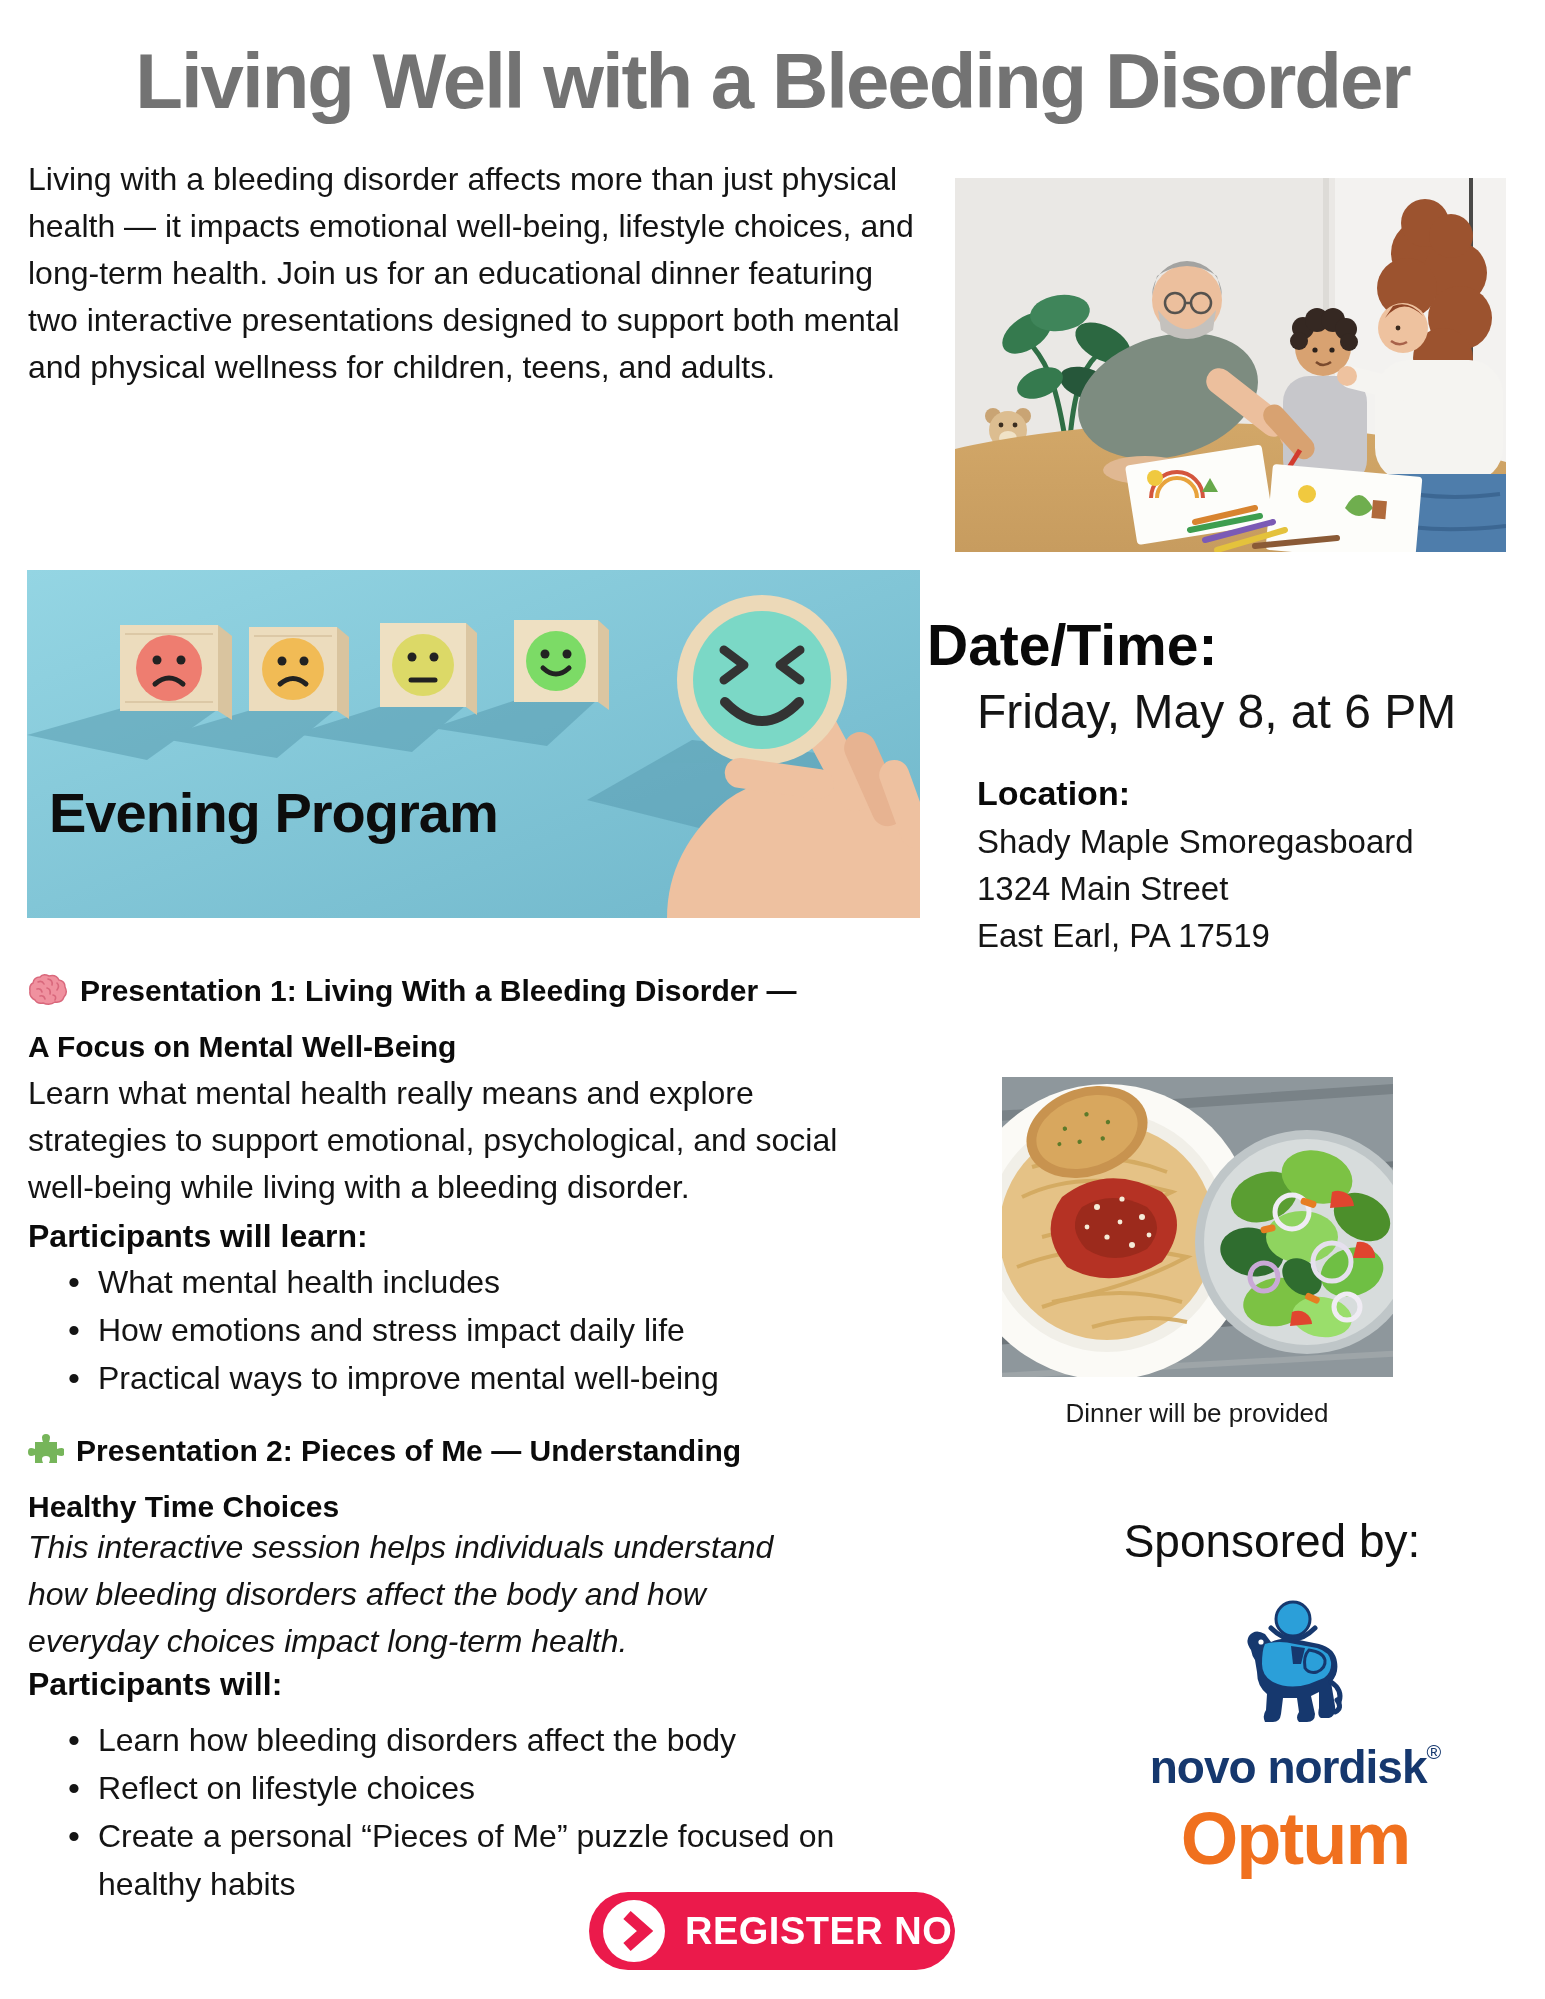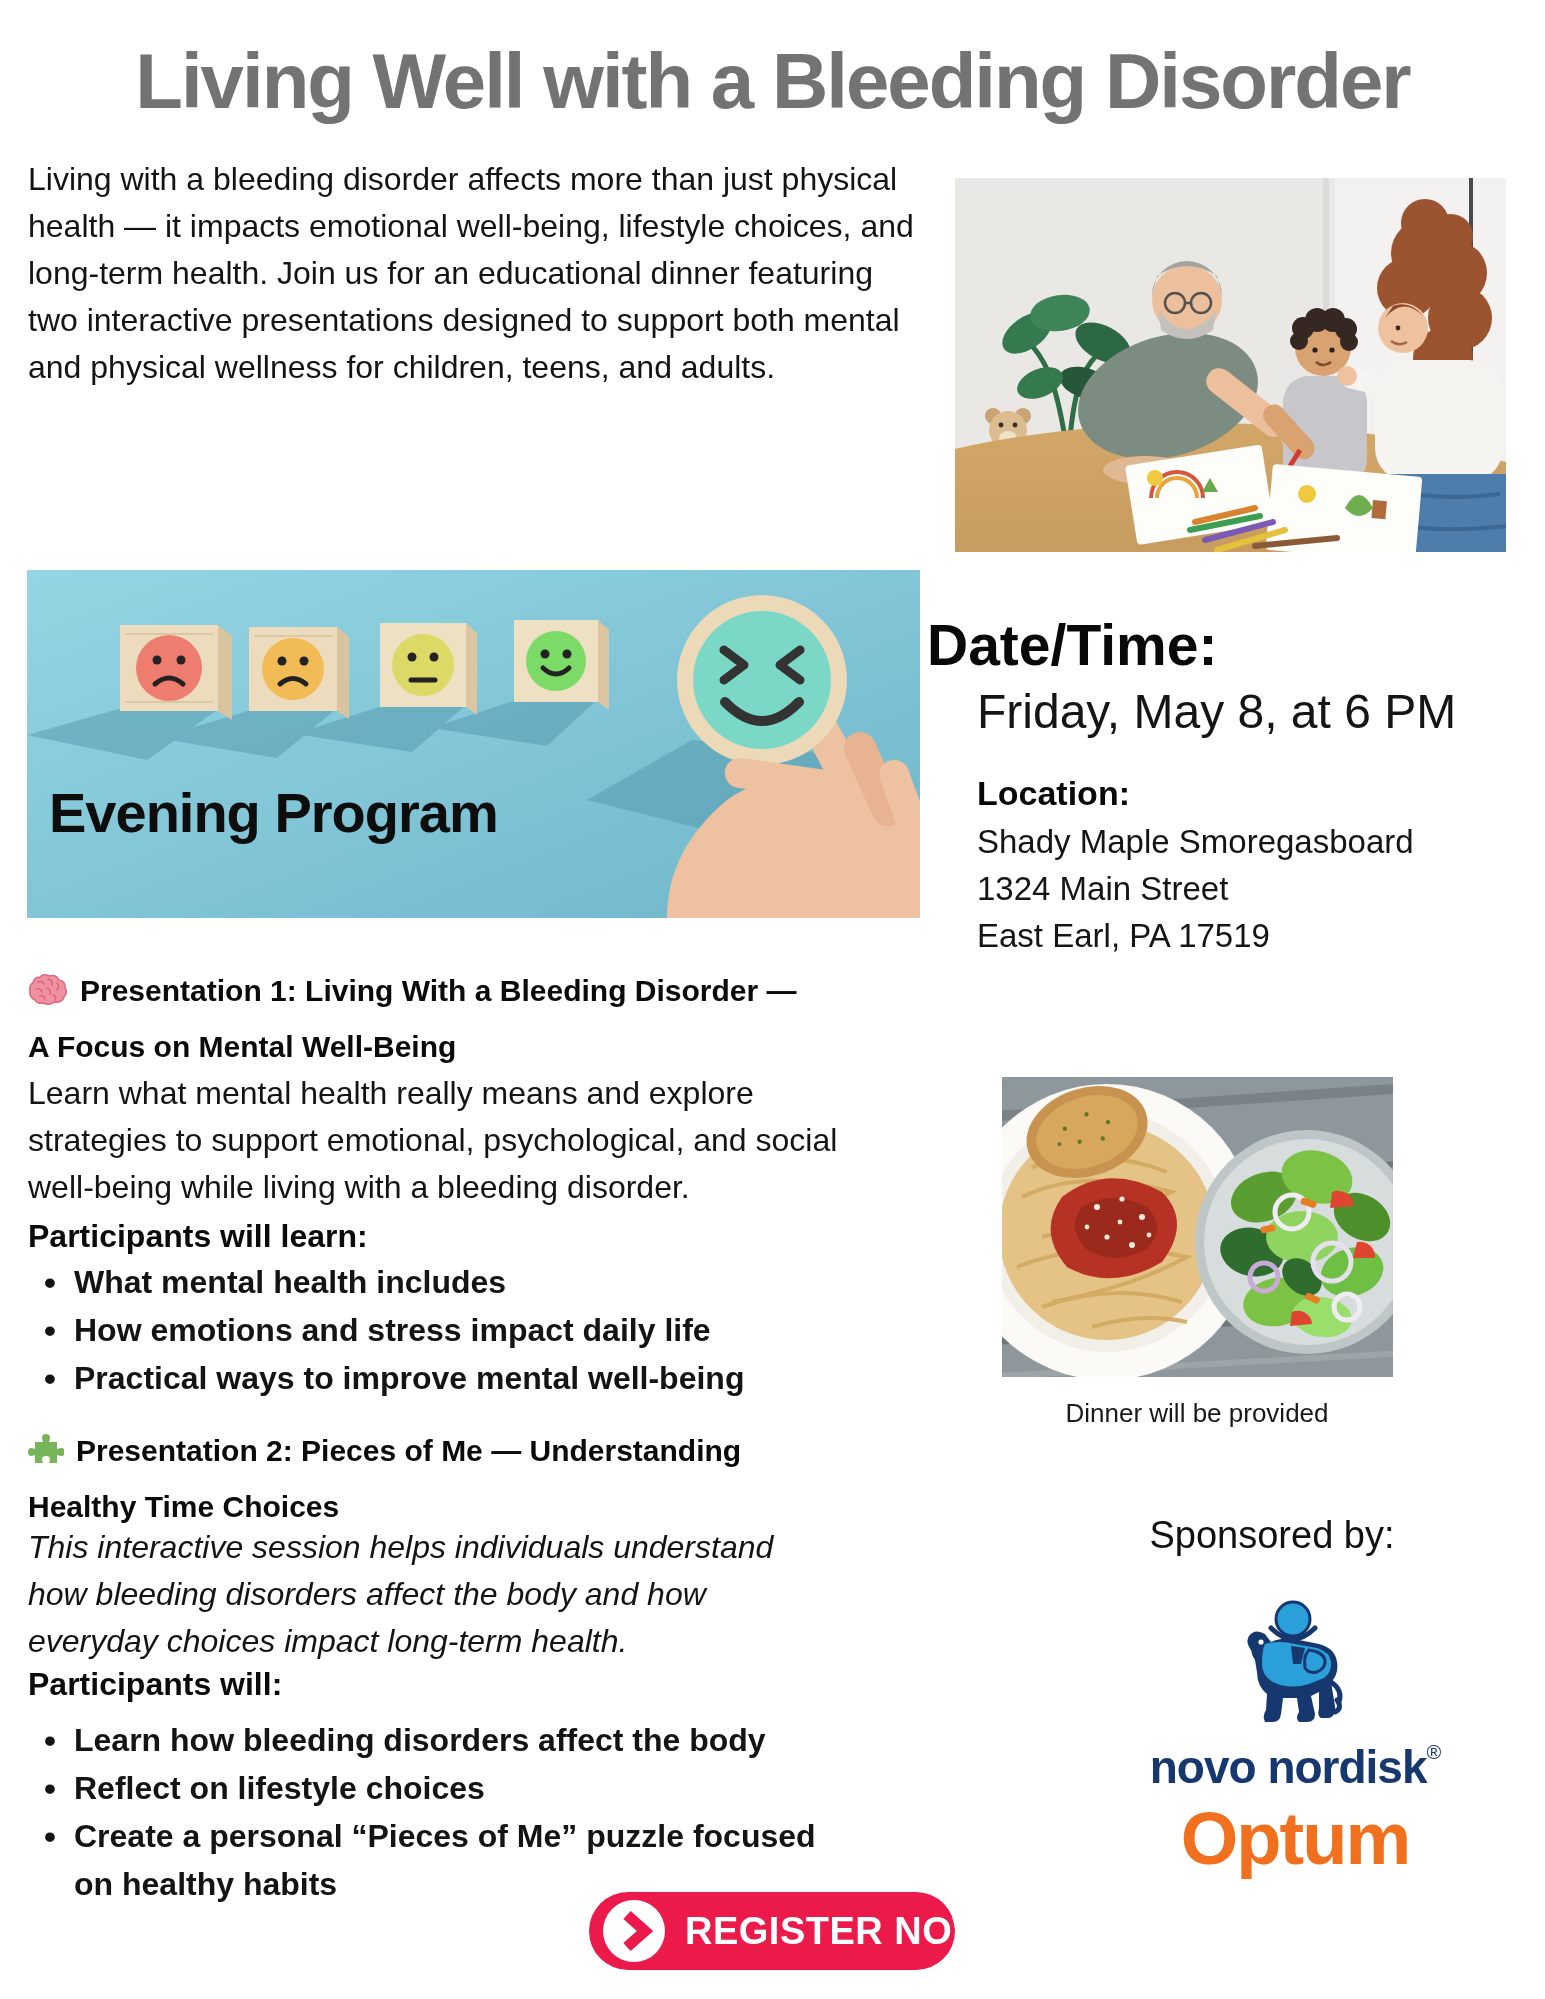--- a/index.html
+++ b/index.html
@@ -38,39 +38,39 @@
     position:absolute;left:28px;width:812px;font-size:32px;line-height:47px;color:#141414;
   }
   .p1-body{top:1070px;}
   .p2-body{top:1524px;font-style:italic;}
   .p-sub{
     position:absolute;left:28px;font-size:32px;font-weight:700;color:#0b0b0b;
   }
   .p1-sub{top:1218px;}
   .p2-sub{top:1666px;}
   .bullets{
-    position:absolute;left:44px;width:790px;margin:0;padding:0;list-style:none;
-    font-size:32px;line-height:48px;color:#141414;font-weight:bold;
+    position:absolute;left:68px;width:790px;margin:0;padding:0;list-style:none;
+    font-size:32px;line-height:48px;color:#141414;
   }
   .p1-bullets{top:1258px;}
   .p2-bullets{top:1716px;}
   .bullets li{position:relative;padding-left:30px;}
   .bullets li::before{content:"\2022";position:absolute;left:0;top:0;font-size:34px;}
   
   .dt-label{position:absolute;left:927px;top:612px;font-size:57px;font-weight:700;color:#090909;}
   .dt-value{position:absolute;left:977px;top:684px;font-size:48px;color:#151515;white-space:nowrap;}
   .loc-label{position:absolute;left:977px;top:774px;font-size:34px;font-weight:700;color:#090909;}
   .loc-lines{position:absolute;left:977px;top:818px;font-size:33px;line-height:47px;color:#151515;}
   .dinner-note{
     position:absolute;left:987px;top:1398px;width:420px;text-align:center;
     font-size:26px;color:#191919;
   }
   .sponsored{
     position:absolute;left:1002px;top:1514px;width:540px;text-align:center;
-    font-size:38px;color:#111111;
+    font-size:46px;color:#111111;
   }
   .novo-bull{position:absolute;left:1231px;top:1598px;width:120px;height:145px;}
   .novo-wordmark{
     position:absolute;left:1080px;top:1740px;width:430px;text-align:center;
     font-size:46px;font-weight:700;letter-spacing:-1px;color:#16386E;white-space:nowrap;
   }
   .novo-wordmark .reg{font-size:20px;vertical-align:24px;font-weight:400;}
   .optum-wordmark{
     position:absolute;left:1080px;top:1796px;width:430px;text-align:center;
     font-size:74px;font-weight:800;letter-spacing:-2px;color:#F0701E;

